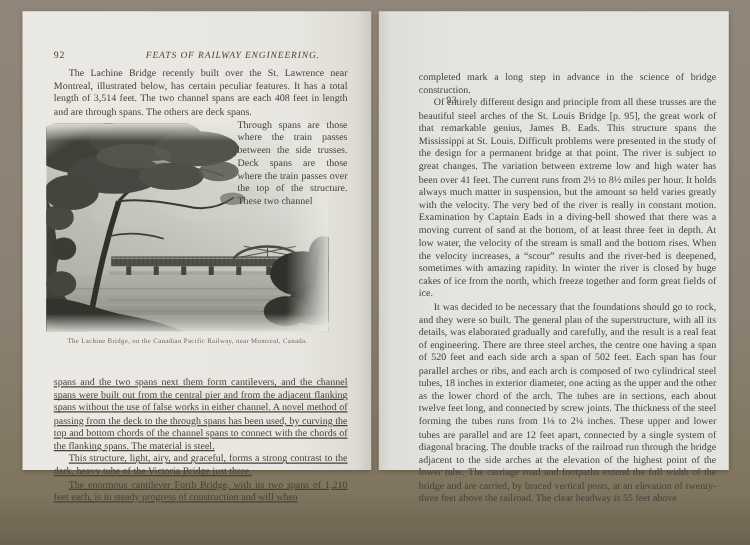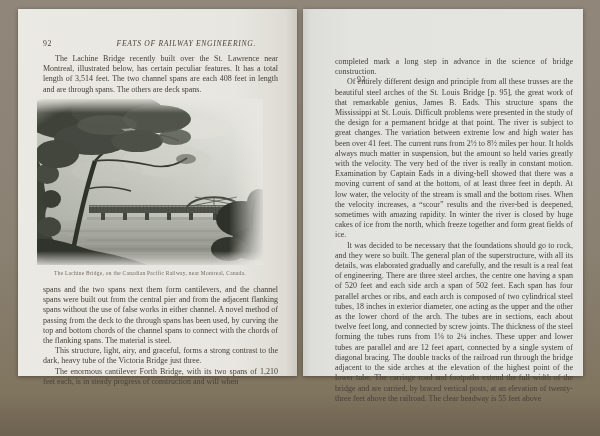--- a/index.html
+++ b/index.html
@@ -35,39 +35,42 @@
   .txt p.ind{text-indent:12px;}
   .lp-hdr{top:30px;left:25px;width:235px;}
   .lp-para1{top:45px;left:25px;width:235px;}
   .lp-wrap{top:86px;left:172px;width:88px;z-index:2;}
   .figure{position:absolute;top:90px;left:19px;width:226px;z-index:1;}
   .figure svg{display:block;}
   .caption{
     margin-top:5px;text-align:center;font-size:5.4px;line-height:6px;
     color:#6e695f;letter-spacing:.3px;
   }
-  .lp-bottom{top:276px;left:25px;width:235px;}
+  .lp-bottom{top:292px;left:25px;width:235px;text-decoration:underline;}
   .rp-hdr{top:30px;left:32px;width:238px;}
   .rp-hdr .folio{margin-top:36px;}
   .rp-body{top:48px;left:32px;width:238px;}
 </style>
 </head>
 <body>
 
 <div class="page page-left">
   <div class="hdr lp-hdr">
     <span class="folio">92</span>
     <span class="title">FEATS OF RAILWAY ENGINEERING.</span>
     <span class="sp"></span>
   </div>
 
   <div class="txt lp-para1">
     <p class="ind">The Lachine Bridge recently built over the St. Lawrence near Montreal, illustrated below, has certain peculiar features.  It has a total length of 3,514 feet.  The two channel spans are each 408 feet in length and are through spans.  The others are deck spans.</p>
   </div>
 
+  <div class="txt lp-wrap">
+    <p>Through spans are those where the train passes between the side trusses.  Deck spans are those where the train passes over the top of the structure.  These two channel</p>
+  </div>
 
   <div class="figure">
     <svg width="226" height="166" viewBox="0 0 226 166" aria-hidden="true">
       <defs>
         <linearGradient id="skyG" x1="0" y1="1" x2="1" y2="0">
           <stop offset="0" stop-color="#aeb1a8"></stop>
           <stop offset="0.35" stop-color="#c2c4bc"></stop>
           <stop offset="0.65" stop-color="#d6d7d0"></stop>
           <stop offset="0.85" stop-color="#e2e2dc"></stop>
           <stop offset="1" stop-color="#e7e6e0"></stop>

